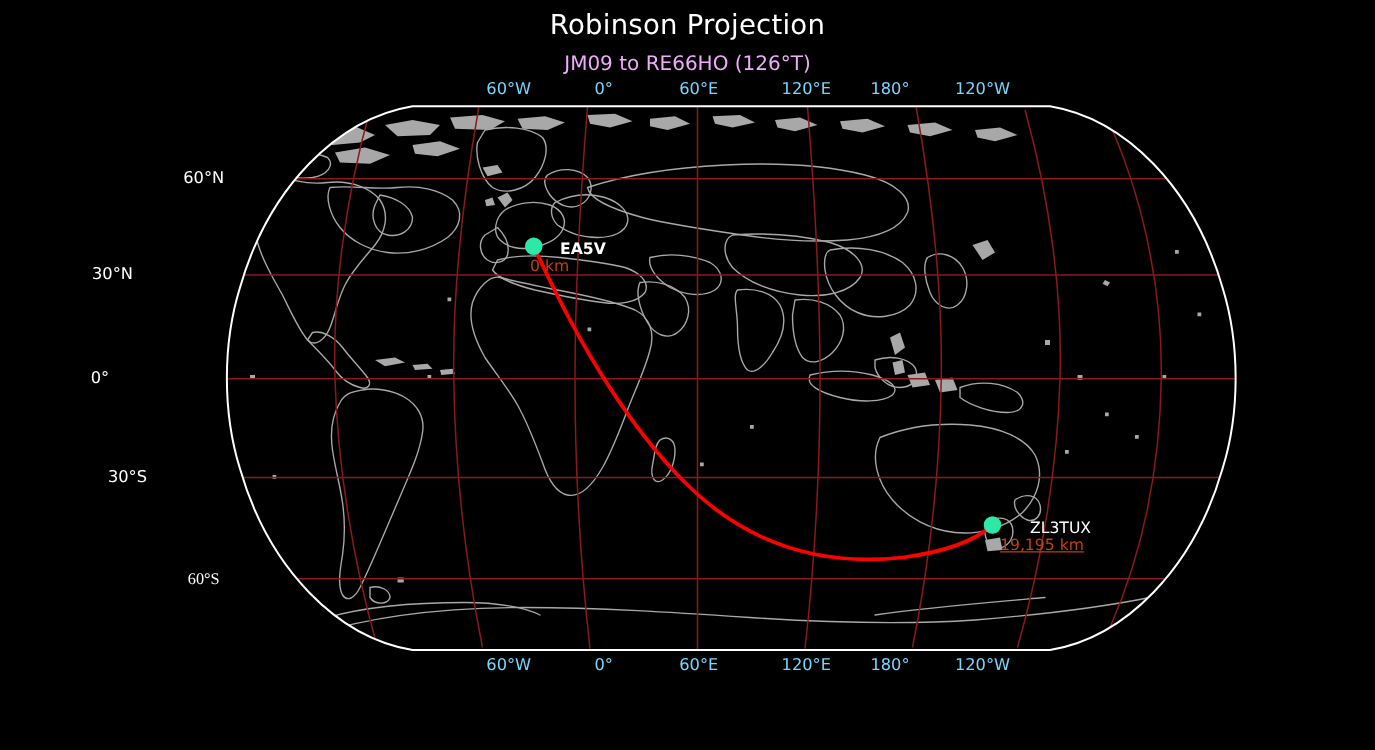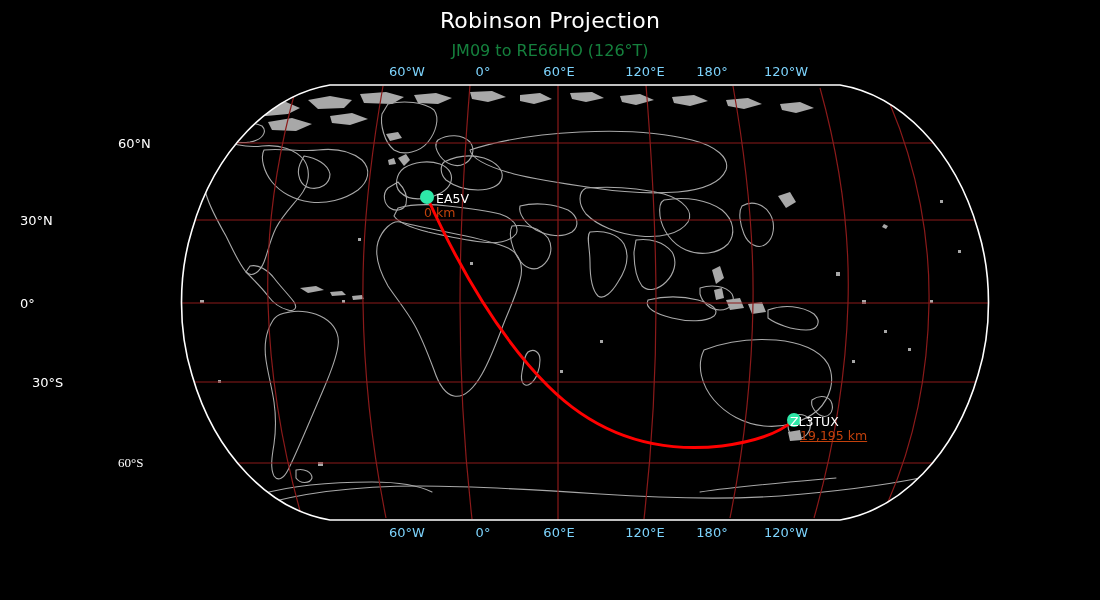--- a/index.html
+++ b/index.html
@@ -30,39 +30,39 @@
     font-weight: 400;
     letter-spacing: 0.2px;
     white-space: nowrap;
   }
   #subtitle {
     position: absolute;
     top: 41px;
     left: 0;
     width: 1100px;
     text-align: center;
-    color: #15803d;
+    color: #f0abfc;
     font-size: 16px;
     font-weight: 400;
     white-space: nowrap;
   }
   .axlabel {
     position: absolute;
     color: #7dd3fc;
     font-size: 13px;
     white-space: nowrap;
     transform: translateX(-50%);
   }
   .latlabel {
     position: absolute;
     color: #ffffff;
     font-size: 13px;
     white-space: nowrap;
     transform: translateY(-50%);
-    text-align: left;
+    text-align: center;
   }
   #mapsvg {
     position: absolute;
     left: 0;
     top: 0;
   }
   .mk-label {
     position: absolute;
     color: #ffffff;
     font-size: 12.5px;
@@ -294,24 +294,24 @@
 
     <path d="M427,197
              C452,252 492,330 548,386
              C604,442 668,452 722,446
              C760,441 782,431 794,420" fill="none" stroke="#ff0000" stroke-width="3" stroke-linecap="round"></path>
 
     <circle cx="427" cy="197" r="7" fill="#2ee8a8"></circle>
     <circle cx="794" cy="420" r="7" fill="#2ee8a8"></circle>
   </svg>
 
-  <div class="mk-label" style="left:436px; top:191px;">EA5V</div>
+  <div class="mk-label" style="left:448px; top:191px;font-weight:bold;">EA5V</div>
   <div class="mk-dist" style="left:424px; top:205px;">0 km</div>
 
-  <div class="mk-label" style="left:790px; top:414px;">ZL3TUX</div>
+  <div class="mk-label" style="left:824px; top:414px;">ZL3TUX</div>
   <div class="mk-dist" style="left:800px; top:428px;text-decoration:underline;">19,195 km</div>
 
   <div class="axlabel" style="left:407px; top:64px;">60°W</div>
   <div class="axlabel" style="left:483px; top:64px;">0°</div>
   <div class="axlabel" style="left:559px; top:64px;">60°E</div>
   <div class="axlabel" style="left:645px; top:64px;">120°E</div>
   <div class="axlabel" style="left:712px; top:64px;">180°</div>
   <div class="axlabel" style="left:786px; top:64px;">120°W</div>
 
   <div class="axlabel" style="left:407px; top:525px;">60°W</div>

